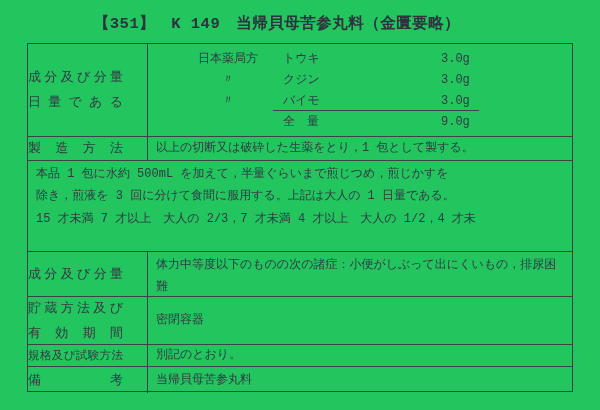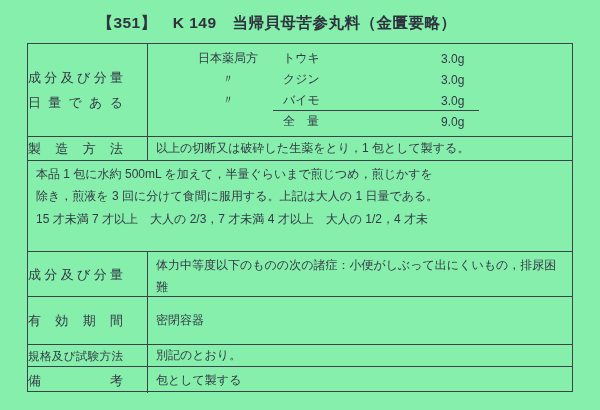--- a/index.html
+++ b/index.html
@@ -1,19 +1,19 @@
 <!DOCTYPE html>
 <html><head>
 <meta charset="utf-8">
 <style>
   * { margin:0; padding:0; box-sizing:border-box; }
   html,body { background:#ffffff; }
   .page {
-    position:relative; width:600px; height:410px; background:#86efac;
-    font-family:Liberation Sans, sans-serif;
+    position:relative; width:600px; height:410px; background:#22c55e;
+    font-family:Liberation Mono, monospace;
     color:#333945; overflow:hidden;
   }
   .title {
     position:absolute; top:13px; left:0; width:554px;
     text-align:center; font-size:15.5px; font-weight:bold;
     color:#2e333d; letter-spacing:0.5px; white-space:nowrap;
   }
   .doc-table {
     position:absolute; left:27px; top:43px; width:546px; height:349px;
     border:1.6px solid #3d424a;
@@ -110,20 +110,21 @@
         <div class="lbl-text">成分及び分量</div>
       </div>
       <div class="content multi">
         <div class="line">体力中等度以下のものの次の諸症：小便がしぶって出にくいもの，排尿困</div>
         <div class="line">難</div>
       </div>
     </div>
 
     <div class="row r5">
       <div class="lbl">
+        <div class="lbl-text">貯蔵方法及び</div>
         <div class="lbl-text">有効期間</div>
       </div>
       <div class="content single">
         <span class="line">密閉容器</span>
       </div>
     </div>
 
     <div class="row r6">
       <div class="lbl">
         <div class="lbl-text small">規格及び試験方法</div>
@@ -131,18 +132,18 @@
       <div class="content single">
         <span class="line">別記のとおり。</span>
       </div>
     </div>
 
     <div class="row r7">
       <div class="lbl">
         <div class="lbl-text">備考</div>
       </div>
       <div class="content single">
-        <span class="line">包として製する</span>
+        <span class="line">当帰貝母苦参丸料</span>
       </div>
     </div>
 
   </div>
 </div>
 
 </body></html>

